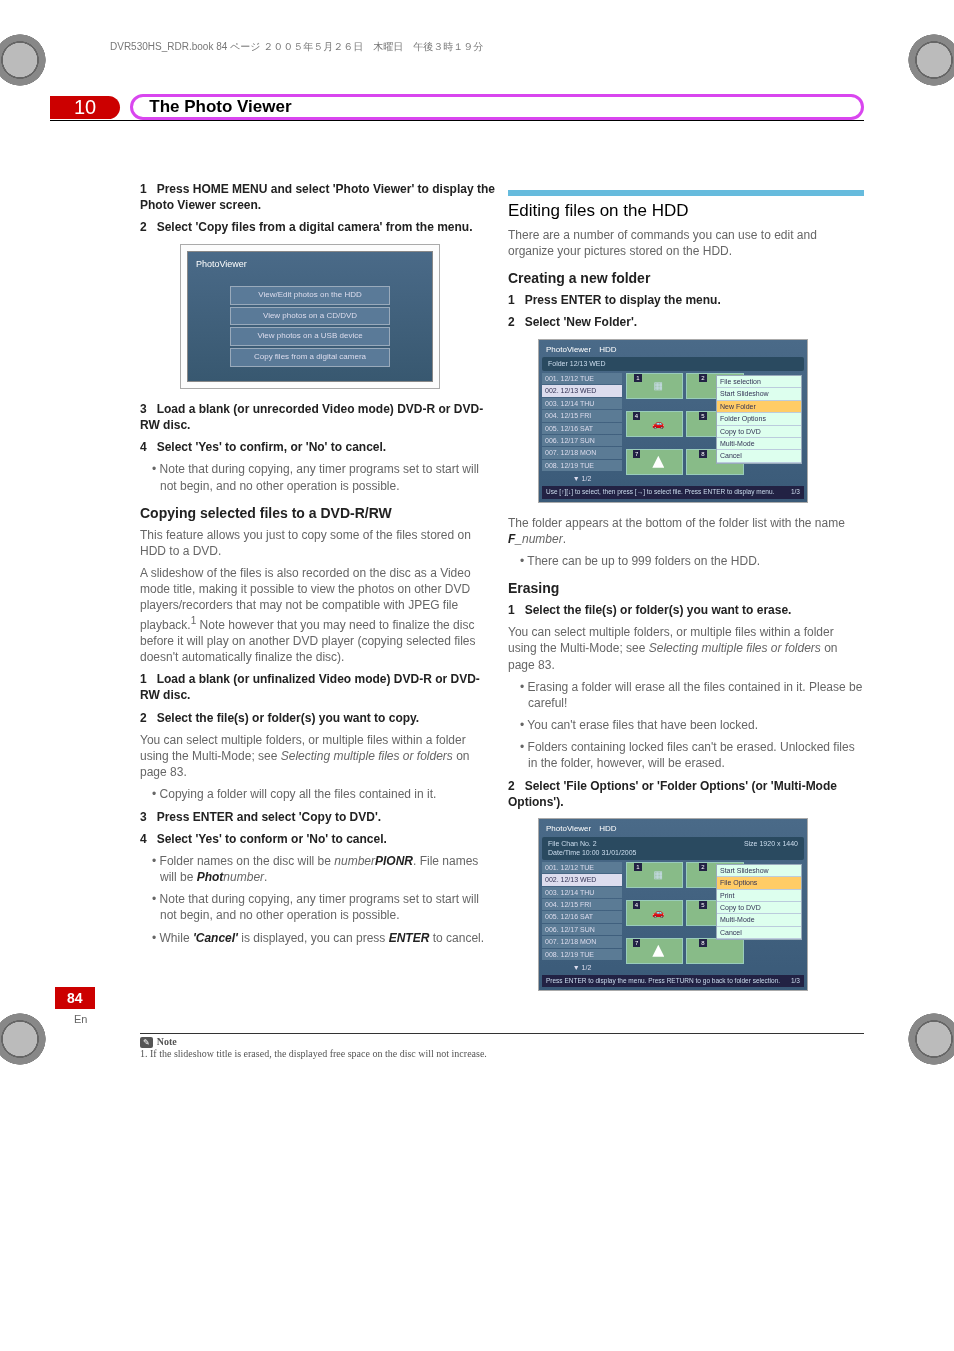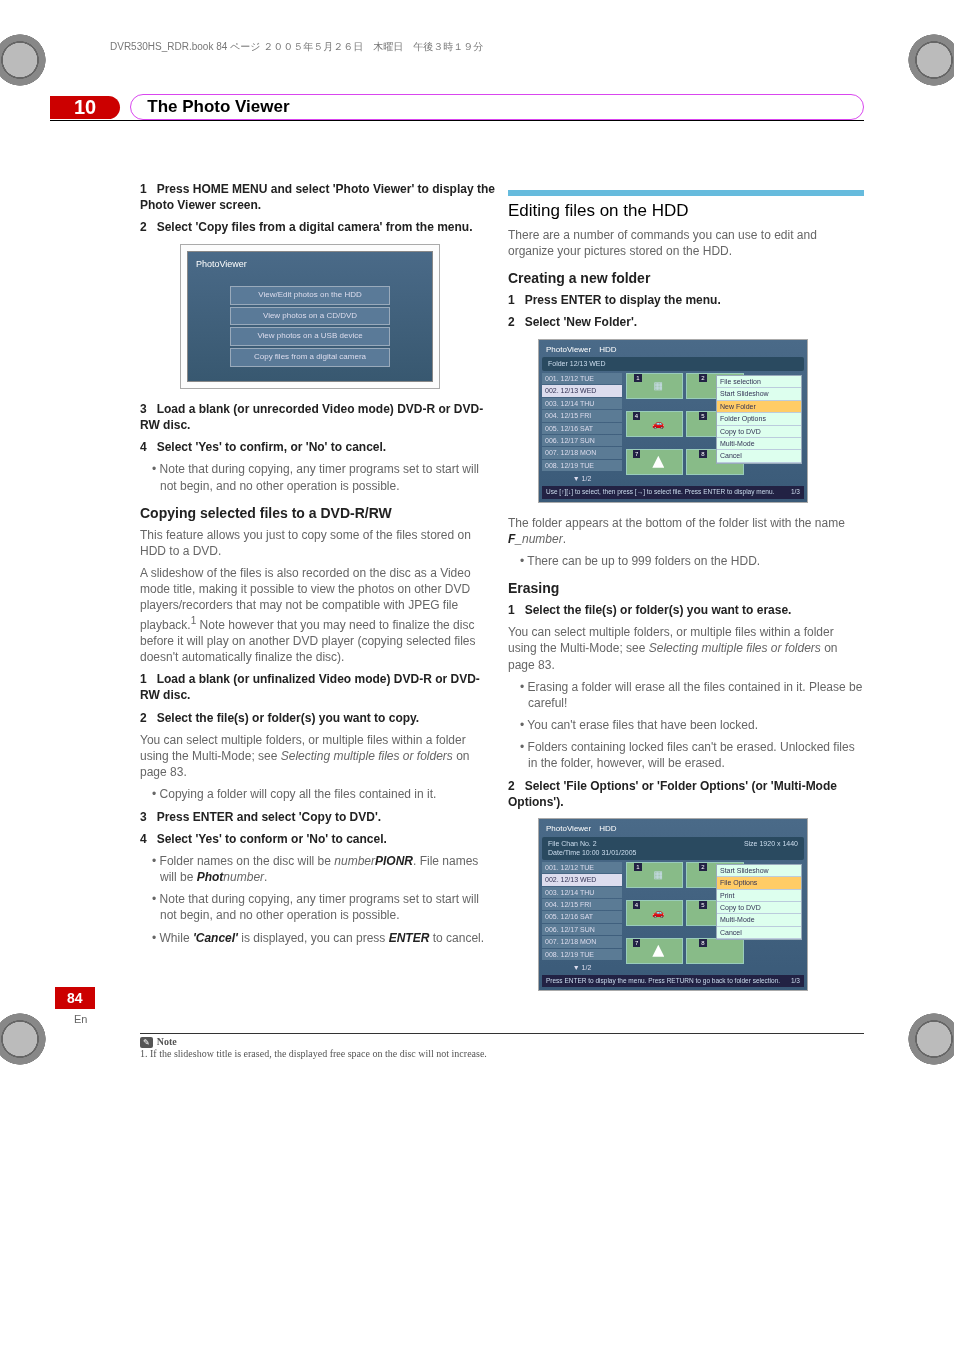--- a/index.html
+++ b/index.html
@@ -33,21 +33,21 @@
   }
   .chapter-bar {
     display: flex;
     align-items: center;
     margin: 10px 40px 60px 0;
     border-bottom: 1px solid #000;
   }
   .chapter-tab {
     background: #c00;
     color: #fff;
-    font-weight: bold;
+    font-weight: normal;
     font-size: 20px;
     padding: 0 24px;
     border-top-right-radius: 14px;
     border-bottom-right-radius: 14px;
     margin-right: 10px;
   }
   .chapter-title {
     font-weight: bold;
     font-size: 17px;
     padding-left: 6px;
@@ -180,21 +180,21 @@
 
   <div class="corner-circle corner-tl"></div>
   <div class="corner-circle corner-tr"></div>
   <div class="corner-circle corner-bl"></div>
   <div class="corner-circle corner-br"></div>
 
   <div class="header-line">DVR530HS_RDR.book  84 ページ  ２００５年５月２６日　木曜日　午後３時１９分</div>
 
   <div class="chapter-bar">
     <div class="chapter-tab">10</div>
-    <div style="display:flex; align-items:center; border:1px solid #d946ef; border-radius:14px; flex:1; height:26px; padding-left:10px;">
+    <div style="display:flex; align-items:center; border:3px solid #d946ef; border-radius:14px; flex:1; height:26px; padding-left:10px;">
       <div class="chapter-title">The Photo Viewer</div>
     </div>
   </div>
 
   <div class="columns">
 
     <div class="col">
       <p class="step"><span class="step-num">1</span><span>Press HOME MENU and select 'Photo Viewer' to display the Photo Viewer screen.</span></p>
       <p class="step"><span class="step-num">2</span><span>Select 'Copy files from a digital camera' from the menu.</span></p>
 

